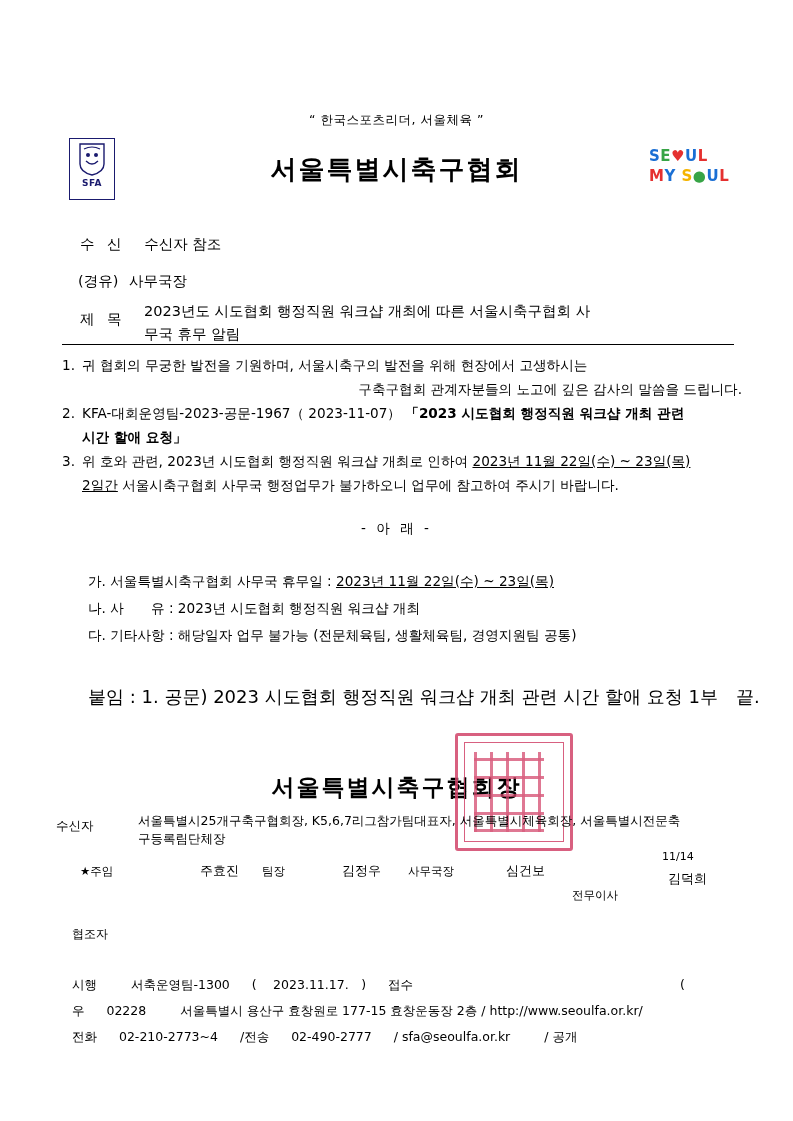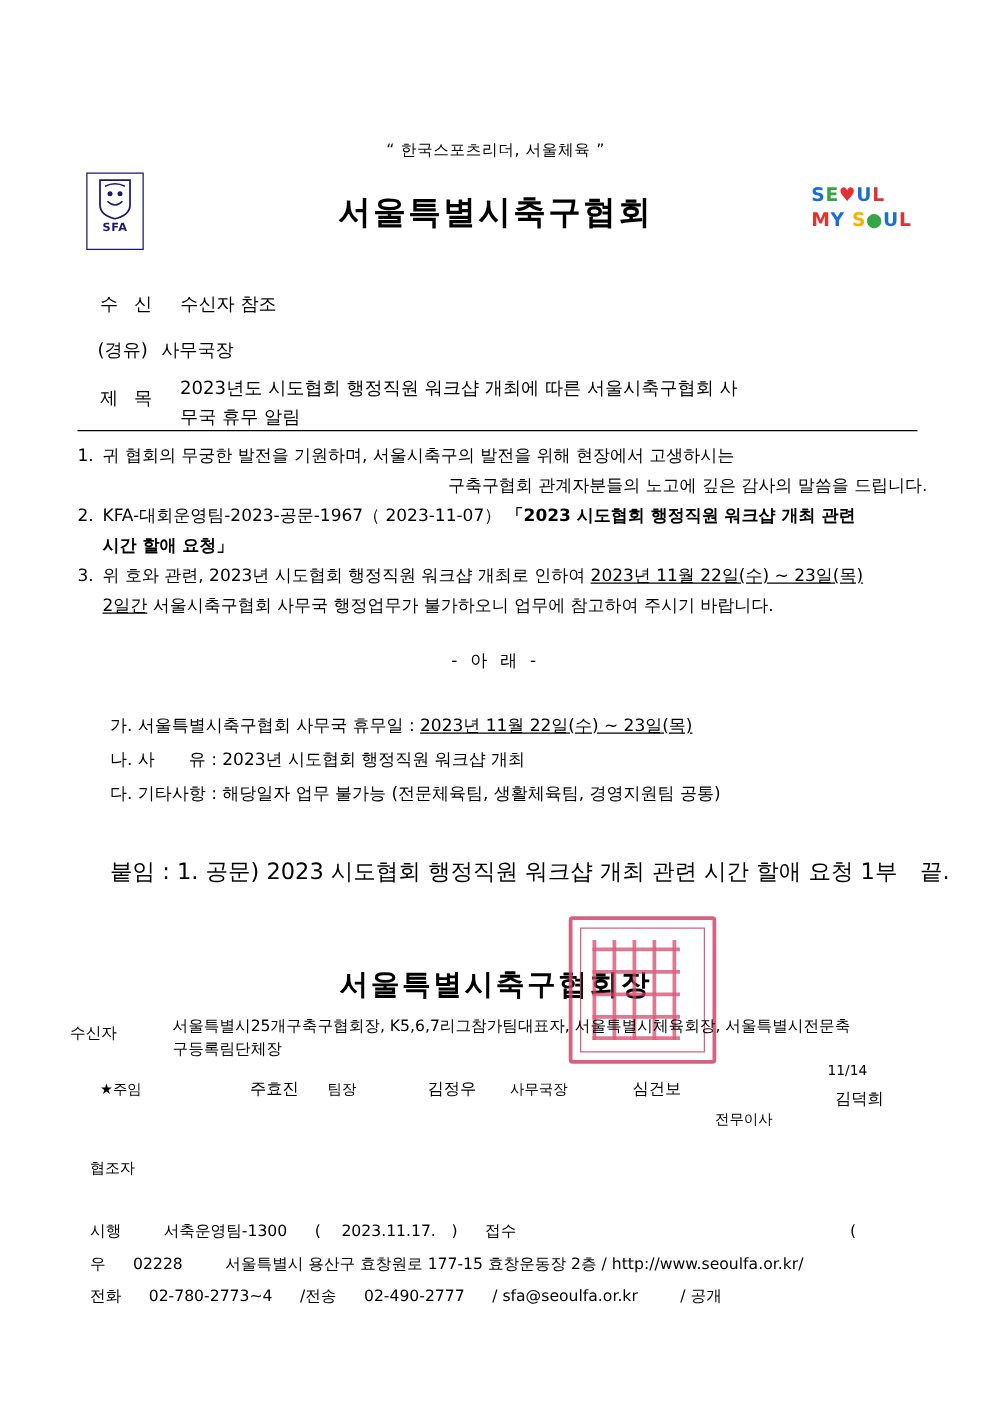--- a/index.html
+++ b/index.html
@@ -398,21 +398,21 @@
     <div class="f-row">
       <span>우</span>
       <span class="gap-s"></span>
       <span>02228</span>
       <span class="gap"></span>
       <span>서울특별시 용산구 효창원로 177-15 효창운동장 2층  / http://www.seoulfa.or.kr/</span>
     </div>
     <div class="f-row">
       <span>전화</span>
       <span class="gap-s"></span>
-      <span>02-780-2773~4</span>
+      <span>02-210-2773~4</span>
       <span class="gap-s"></span>
       <span>/전송</span>
       <span class="gap-s"></span>
       <span>02-490-2777</span>
       <span class="gap-s"></span>
       <span>/ sfa@seoulfa.or.kr</span>
       <span class="gap"></span>
       <span>/ 공개</span>
     </div>
   </div>

